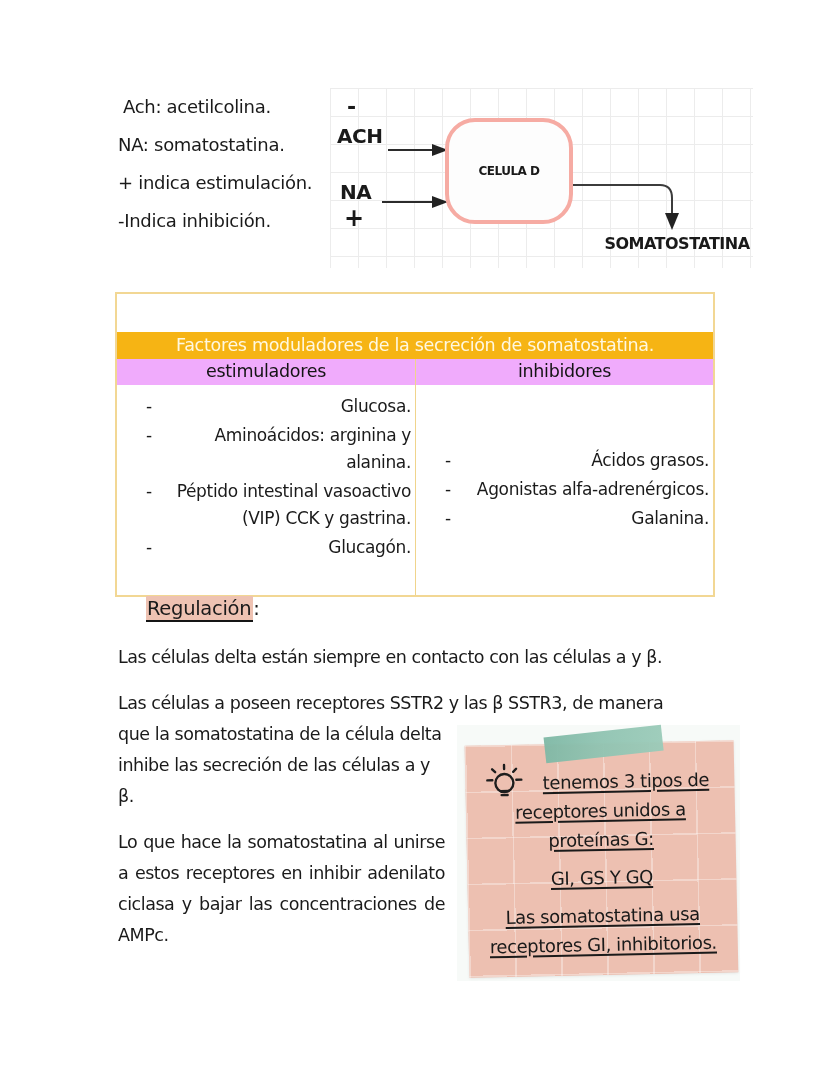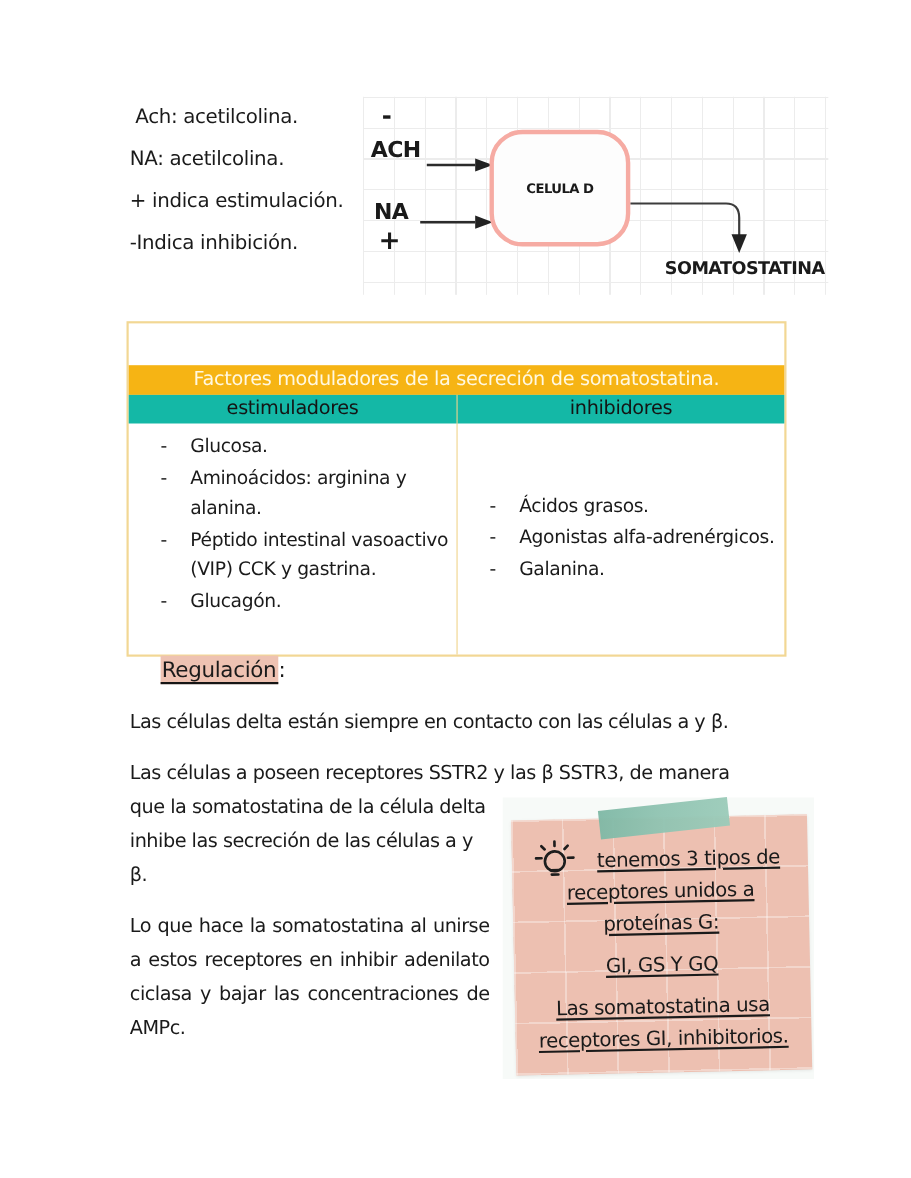--- a/index.html
+++ b/index.html
@@ -42,27 +42,27 @@
 
   
   .factors-table {
     position:absolute; left:115px; top:292px; width:600px;
     border:2px solid #f2d794; background:#fff;
   }
   .t-title {
     background:#f6b414; color:#fff8e1; text-align:center;
     font-size:17.5px; padding:3px 0 4px; letter-spacing:-0.3px;margin-top:38px;
   }
-  .t-head { display:flex; background:#14b8a6; }
+  .t-head { display:flex; background:#f0abfc; }
   .t-head .hcell {
     width:50%; text-align:center; font-size:17.5px; padding:2px 0 4px;
     color:#141414; letter-spacing:-0.3px;
   }
   .t-body { display:flex; min-height:210px; }
-  .t-body .bcell { width:50%; }
+  .t-body .bcell { width:50%;text-align:right; }
   .col-divider { border-left:1.5px solid #f0d48c; }
   .t-body .bcell.right { display:flex; flex-direction:column; justify-content:center; }
   .factors-table ul { list-style:none; padding:8px 4px 8px 0; }
   .factors-table li {
     position:relative; padding-left:56px; font-size:17px;
     line-height:27px; letter-spacing:-0.35px; margin-bottom:2px;
   }
   .factors-table li::before { content:"-"; position:absolute; left:29px; }
 
   
@@ -106,21 +106,21 @@
   }
   .note-line.first { margin-left:52px; }
   .note-line.gap { margin-top:9px; }
 
 </style>
 </head>
 <body>
 
 <div class="legend">
   <div class="legend-line">Ach: acetilcolina.</div>
-  <div class="legend-line">NA: acetilcolina.</div>
+  <div class="legend-line">NA: somatostatina.</div>
   <div class="legend-line">+ indica estimulación.</div>
   <div class="legend-line">-Indica inhibición.</div>
 </div>
 
 <div class="diagram">
   <svg class="arrows" viewBox="0 0 423 180">
     <g stroke="#2b2b2b" stroke-width="2.2" fill="none">
       <line x1="58" y1="62" x2="102" y2="62"></line>
       <line x1="52" y1="114" x2="102" y2="114"></line>
     </g>

